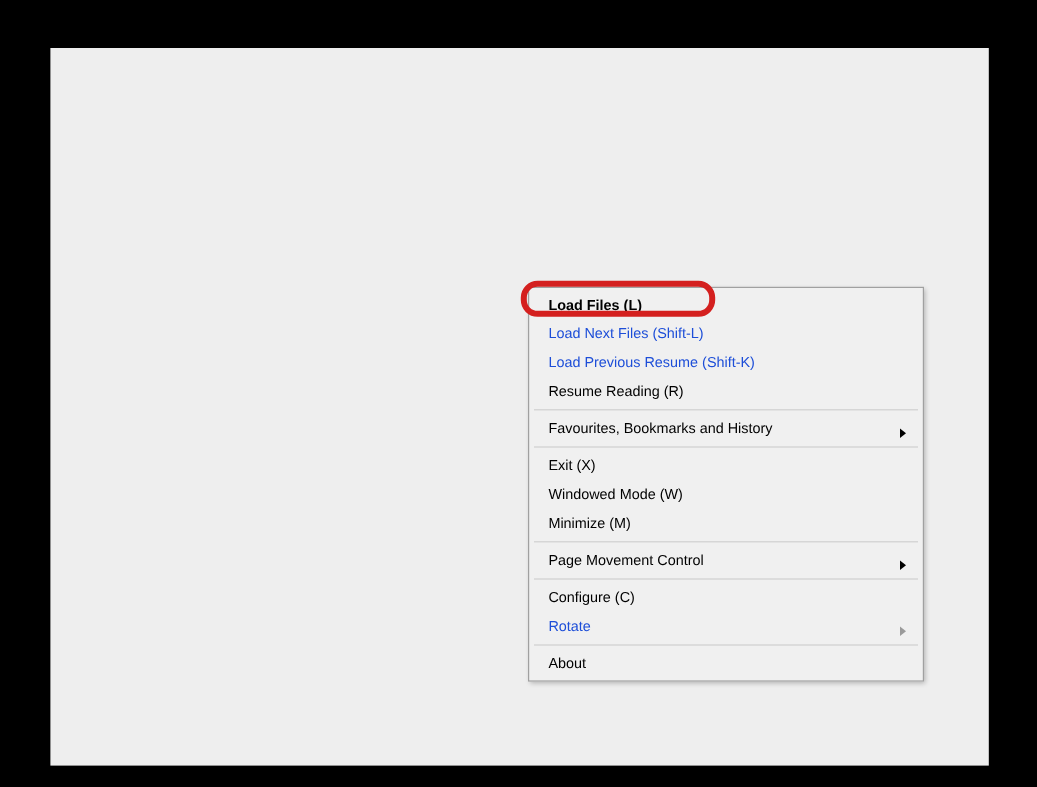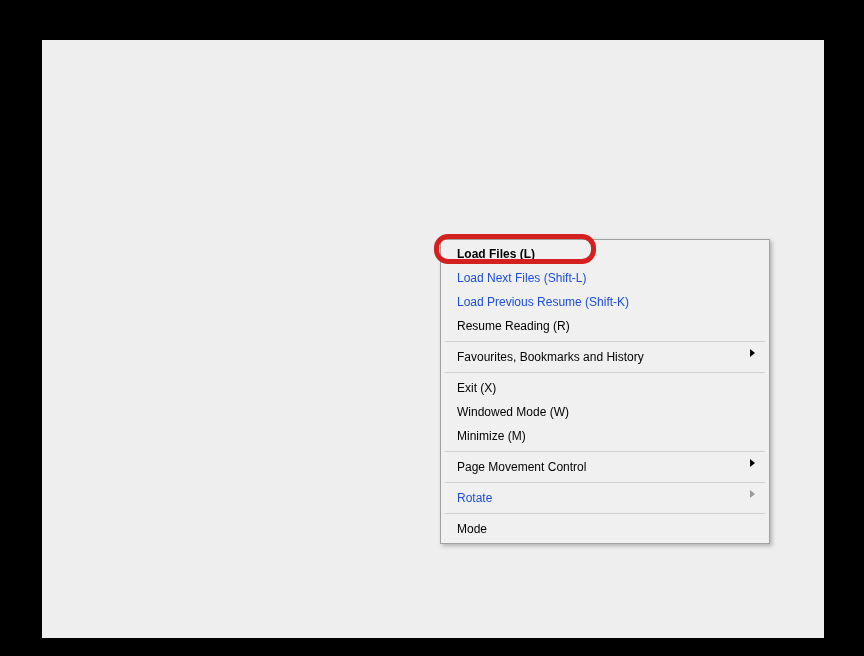--- a/index.html
+++ b/index.html
@@ -32,21 +32,21 @@
       background: #f0f0f0;
       border: 1px solid #a0a0a0;
       box-shadow: 2px 2px 4px rgba(0,0,0,0.25);
       padding: 2px;
     }
     .menu-item {
       padding: 4px 10px 4px 14px;
       color: #000;
       display: flex;
       justify-content: space-between;
-      align-items: flex-start;
+      align-items: flex-end;
       line-height: 16px;
       cursor: default;
     }
     .menu-item.disabled {
       color: #1d4ed8;
     }
     .menu-item.bold {
       font-weight: 700;
     }
     .menu-separator {
@@ -108,23 +108,26 @@
   </div>
   <div class="menu-item">
     <span>Minimize (M)</span>
   </div>
   <div class="menu-separator"></div>
   <div class="menu-item">
     <span>Page Movement Control</span>
     <span class="submenu-arrow"></span>
   </div>
   <div class="menu-separator"></div>
+  <div class="menu-item">
+    <span>Configure (C)</span>
+  </div>
   <div class="menu-item disabled">
     <span>Rotate</span>
     <span class="submenu-arrow"></span>
   </div>
   <div class="menu-separator"></div>
   <div class="menu-item">
-    <span>Mode</span>
+    <span>About</span>
   </div>
 </div>
 
 <div class="highlight-ring"></div>
 
 </body></html>

